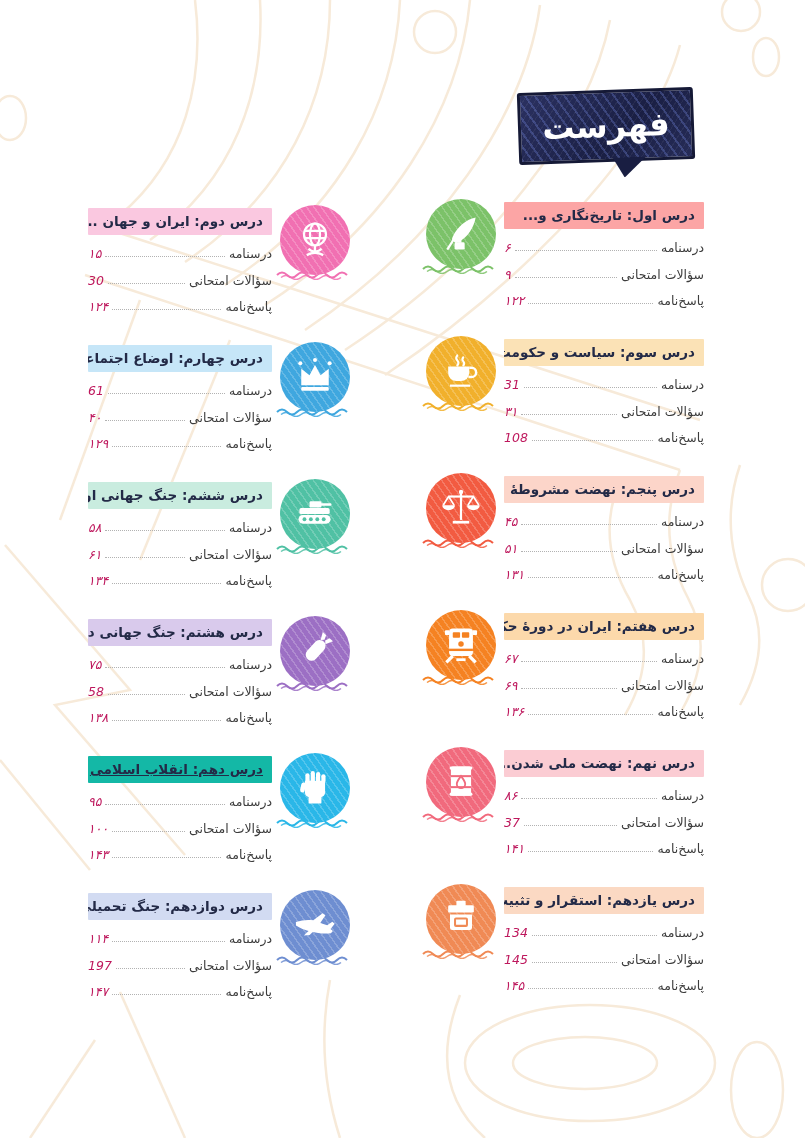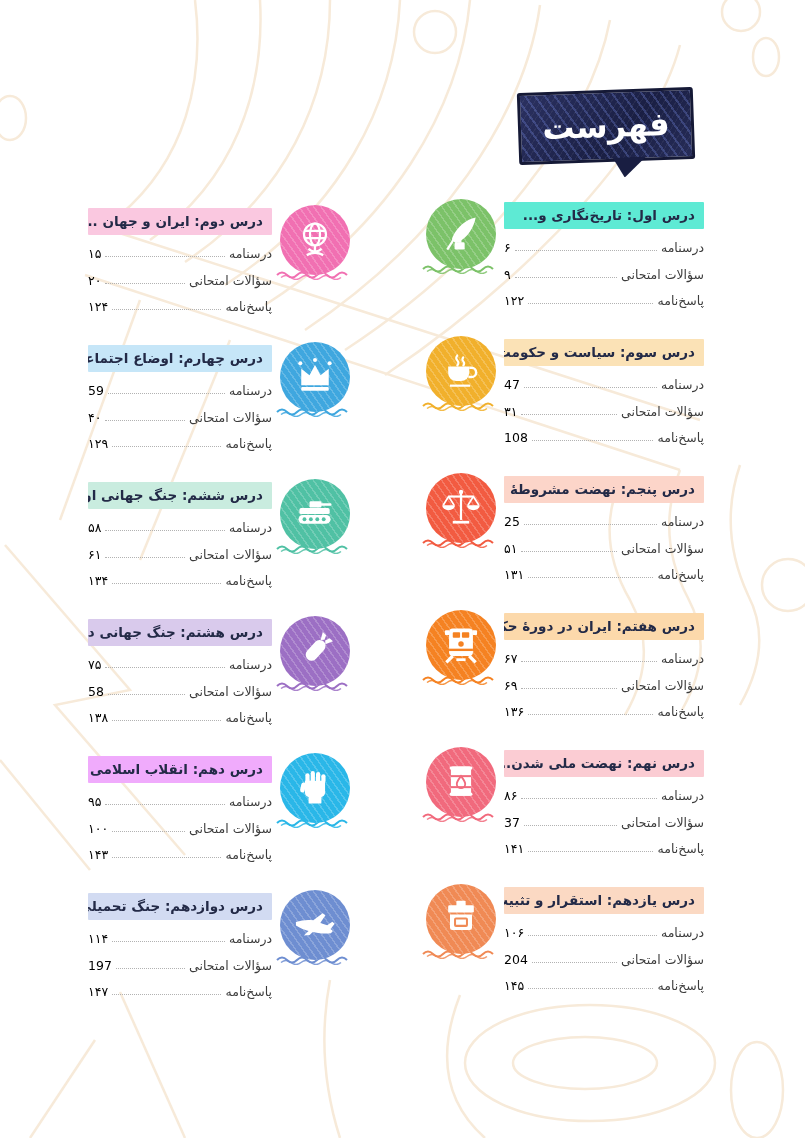--- a/index.html
+++ b/index.html
@@ -30,21 +30,21 @@
     background:repeating-linear-gradient(55deg, rgba(255,255,255,.20) 0 1.5px, rgba(255,255,255,0) 1.5px 6px);}
   .circle svg{width:44px;height:44px;position:relative;z-index:1;}
   .squiggle{margin-top:-6px;}
 
   .content{flex:1;direction:rtl;min-width:0;}
   .bar{height:27px;line-height:27px;padding:0 9px;font-weight:700;font-size:13.5px;color:#232a47;
        white-space:nowrap;border-radius:1px;overflow:hidden;}
   .row{display:flex;align-items:flex-end;height:26.3px;font-size:12.5px;color:#3c3c3c;}
   .lbl{white-space:nowrap;}
   .leader{flex:1;border-bottom:1.8px dotted #b2b2b2;margin:0 4px 4px 4px;min-width:8px;}
-  .num{color:#000000;white-space:nowrap;}
+  .num{color:#be185d;white-space:nowrap;font-style:italic;}
 </style>
 </head>
 <body>
 
 <div class="page">
 
   <svg class="bg" width="805" height="1138" viewBox="0 0 805 1138">
     <g fill="none" stroke="#f7ead9" stroke-width="2.5">
       <path d="M195 0 C205 80 185 160 120 215"></path>
       <path d="M260 0 C265 90 235 180 150 240"></path>
@@ -92,21 +92,21 @@
               <rect x="17" y="33" width="11" height="8" rx="1.5" fill="#fff"></rect>
               <rect x="20.5" y="29.5" width="4" height="4" fill="#fff"></rect>
             </svg>
           </div>
           <svg class="squiggle" width="80" height="11" viewBox="0 0 80 11">
             <path d="M2 6 q5 -5 10 0 t10 0 t10 0 t10 0 t10 0 t10 0 t10 0" fill="none" stroke="#7cc269" stroke-width="2"></path>
             <path d="M6 8.5 q5 -4 10 0 t10 0 t10 0 t10 0 t10 0 t10 0" fill="none" stroke="#7cc269" stroke-width="1.4" opacity=".85"></path>
           </svg>
         </div>
         <div class="content" dir="rtl">
-          <div class="bar" style="background: #5eead4; padding-left: 32px;">درس اول: تاریخ‌نگاری و...</div>
+          <div class="bar" style="background: #fca5a5; padding-left: 32px;">درس اول: تاریخ‌نگاری و...</div>
           <div class="row">
             <span class="lbl">درسنامه</span>
             <span class="leader"></span>
             <span class="num">۶</span>
           </div>
           <div class="row">
             <span class="lbl">سؤالات امتحانی</span>
             <span class="leader"></span>
             <span class="num">۹</span>
           </div>
@@ -131,21 +131,21 @@
           <svg class="squiggle" width="80" height="11" viewBox="0 0 80 11">
             <path d="M2 6 q5 -5 10 0 t10 0 t10 0 t10 0 t10 0 t10 0 t10 0" fill="none" stroke="#f1b02c" stroke-width="2"></path>
             <path d="M6 8.5 q5 -4 10 0 t10 0 t10 0 t10 0 t10 0 t10 0" fill="none" stroke="#f1b02c" stroke-width="1.4" opacity=".85"></path>
           </svg>
         </div>
         <div class="content" dir="rtl">
           <div class="bar" style="background: rgb(251, 226, 182);">درس سوم: سیاست و حکومت...</div>
           <div class="row">
             <span class="lbl">درسنامه</span>
             <span class="leader"></span>
-            <span class="num">47</span>
+            <span class="num">31</span>
           </div>
           <div class="row">
             <span class="lbl">سؤالات امتحانی</span>
             <span class="leader"></span>
             <span class="num">۳۱</span>
           </div>
           <div class="row">
             <span class="lbl">پاسخ‌نامه</span>
             <span class="leader"></span>
             <span class="num">108</span>
@@ -169,21 +169,21 @@
           <svg class="squiggle" width="80" height="11" viewBox="0 0 80 11">
             <path d="M2 6 q5 -5 10 0 t10 0 t10 0 t10 0 t10 0 t10 0 t10 0" fill="none" stroke="#f25b41" stroke-width="2"></path>
             <path d="M6 8.5 q5 -4 10 0 t10 0 t10 0 t10 0 t10 0 t10 0" fill="none" stroke="#f25b41" stroke-width="1.4" opacity=".85"></path>
           </svg>
         </div>
         <div class="content" dir="rtl">
           <div class="bar" style="background: rgb(252, 213, 201);">درس پنجم: نهضت مشروطهٔ ایران</div>
           <div class="row">
             <span class="lbl">درسنامه</span>
             <span class="leader"></span>
-            <span class="num">25</span>
+            <span class="num">۴۵</span>
           </div>
           <div class="row">
             <span class="lbl">سؤالات امتحانی</span>
             <span class="leader"></span>
             <span class="num">۵۱</span>
           </div>
           <div class="row">
             <span class="lbl">پاسخ‌نامه</span>
             <span class="leader"></span>
             <span class="num">۱۳۱</span>
@@ -278,26 +278,26 @@
           <svg class="squiggle" width="80" height="11" viewBox="0 0 80 11">
             <path d="M2 6 q5 -5 10 0 t10 0 t10 0 t10 0 t10 0 t10 0 t10 0" fill="none" stroke="#f08a55" stroke-width="2"></path>
             <path d="M6 8.5 q5 -4 10 0 t10 0 t10 0 t10 0 t10 0 t10 0" fill="none" stroke="#f08a55" stroke-width="1.4" opacity=".85"></path>
           </svg>
         </div>
         <div class="content" dir="rtl">
           <div class="bar" style="background: rgb(251, 217, 195);">درس یازدهم: استقرار و تثبیت...</div>
           <div class="row">
             <span class="lbl">درسنامه</span>
             <span class="leader"></span>
-            <span class="num">۱۰۶</span>
-          </div>
-          <div class="row">
-            <span class="lbl">سؤالات امتحانی</span>
-            <span class="leader"></span>
-            <span class="num">204</span>
+            <span class="num">134</span>
+          </div>
+          <div class="row">
+            <span class="lbl">سؤالات امتحانی</span>
+            <span class="leader"></span>
+            <span class="num">145</span>
           </div>
           <div class="row">
             <span class="lbl">پاسخ‌نامه</span>
             <span class="leader"></span>
             <span class="num">۱۴۵</span>
           </div>
         </div>
       </div>
     </div>
   <div class="col" id="col-left">
@@ -305,21 +305,21 @@
         <div class="content" dir="rtl">
           <div class="bar" style="background: rgb(250, 200, 224);">درس دوم: ایران و جهان ...</div>
           <div class="row">
             <span class="lbl">درسنامه</span>
             <span class="leader"></span>
             <span class="num">۱۵</span>
           </div>
           <div class="row">
             <span class="lbl">سؤالات امتحانی</span>
             <span class="leader"></span>
-            <span class="num">۲۰</span>
+            <span class="num">30</span>
           </div>
           <div class="row">
             <span class="lbl">پاسخ‌نامه</span>
             <span class="leader"></span>
             <span class="num">۱۲۴</span>
           </div>
         </div>
         <div class="icon-stack">
           <div class="circle" style="background: rgb(241, 112, 178);">
             <svg viewBox="0 0 48 48" fill="none" stroke="#fff" stroke-width="2.4">
@@ -336,21 +336,21 @@
             <path d="M6 8.5 q5 -4 10 0 t10 0 t10 0 t10 0 t10 0 t10 0" fill="none" stroke="#f170b2" stroke-width="1.4" opacity=".85"></path>
           </svg>
         </div>
       </div>
       <div class="entry left">
         <div class="content" dir="rtl">
           <div class="bar" style="background: rgb(198, 230, 248);">درس چهارم: اوضاع اجتماعی...</div>
           <div class="row">
             <span class="lbl">درسنامه</span>
             <span class="leader"></span>
-            <span class="num">59</span>
+            <span class="num">61</span>
           </div>
           <div class="row">
             <span class="lbl">سؤالات امتحانی</span>
             <span class="leader"></span>
             <span class="num">۴۰</span>
           </div>
           <div class="row">
             <span class="lbl">پاسخ‌نامه</span>
             <span class="leader"></span>
             <span class="num">۱۲۹</span>
@@ -440,21 +440,21 @@
             </svg>
           </div>
           <svg class="squiggle" width="80" height="11" viewBox="0 0 80 11">
             <path d="M2 6 q5 -5 10 0 t10 0 t10 0 t10 0 t10 0 t10 0 t10 0" fill="none" stroke="#9c6fc4" stroke-width="2"></path>
             <path d="M6 8.5 q5 -4 10 0 t10 0 t10 0 t10 0 t10 0 t10 0" fill="none" stroke="#9c6fc4" stroke-width="1.4" opacity=".85"></path>
           </svg>
         </div>
       </div>
       <div class="entry left">
         <div class="content" dir="rtl">
-          <div class="bar" style="background: #f0abfc;">درس دهم: انقلاب اسلامی</div>
+          <div class="bar" style="background: #14b8a6; text-decoration: underline;">درس دهم: انقلاب اسلامی</div>
           <div class="row">
             <span class="lbl">درسنامه</span>
             <span class="leader"></span>
             <span class="num">۹۵</span>
           </div>
           <div class="row">
             <span class="lbl">سؤالات امتحانی</span>
             <span class="leader"></span>
             <span class="num">۱۰۰</span>
           </div>

